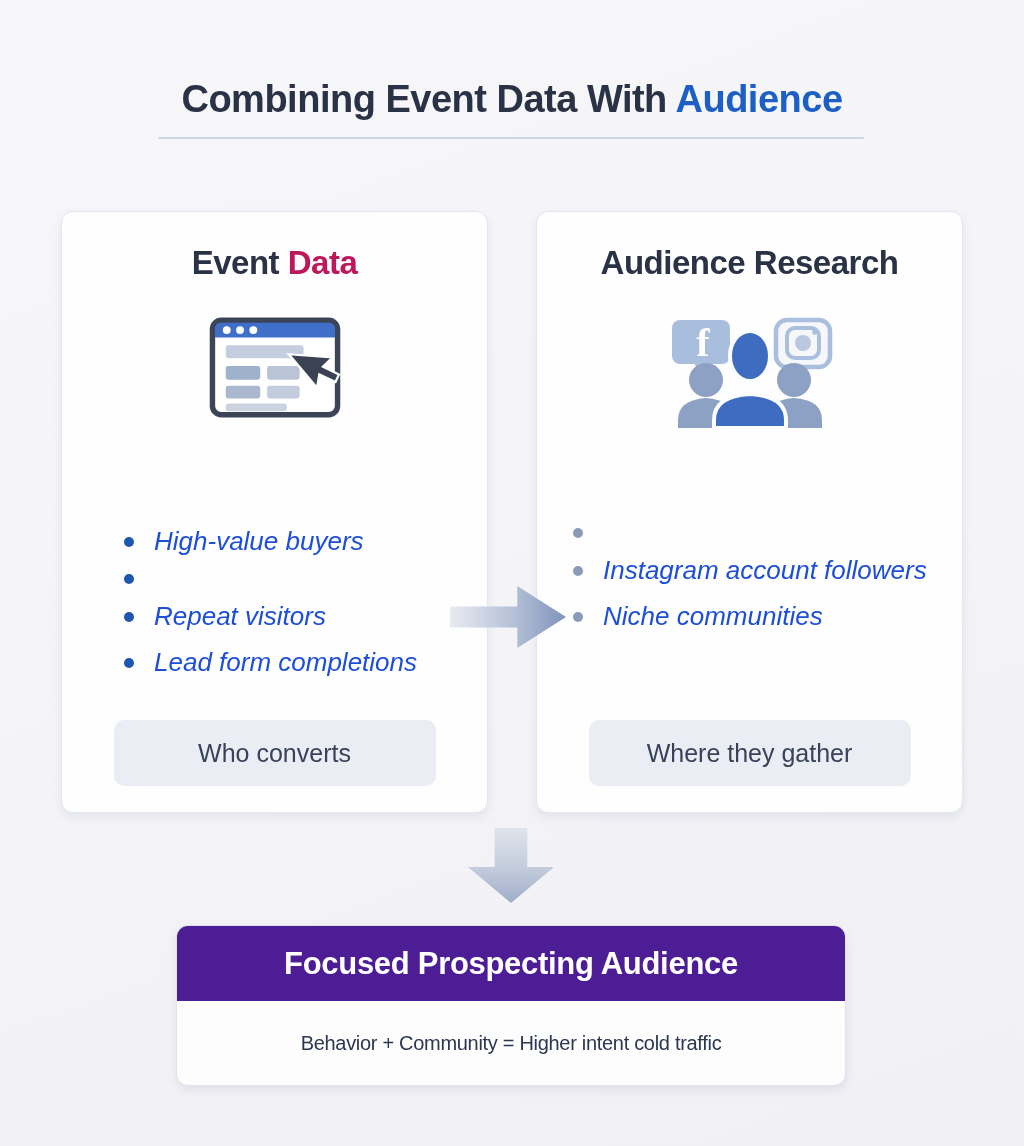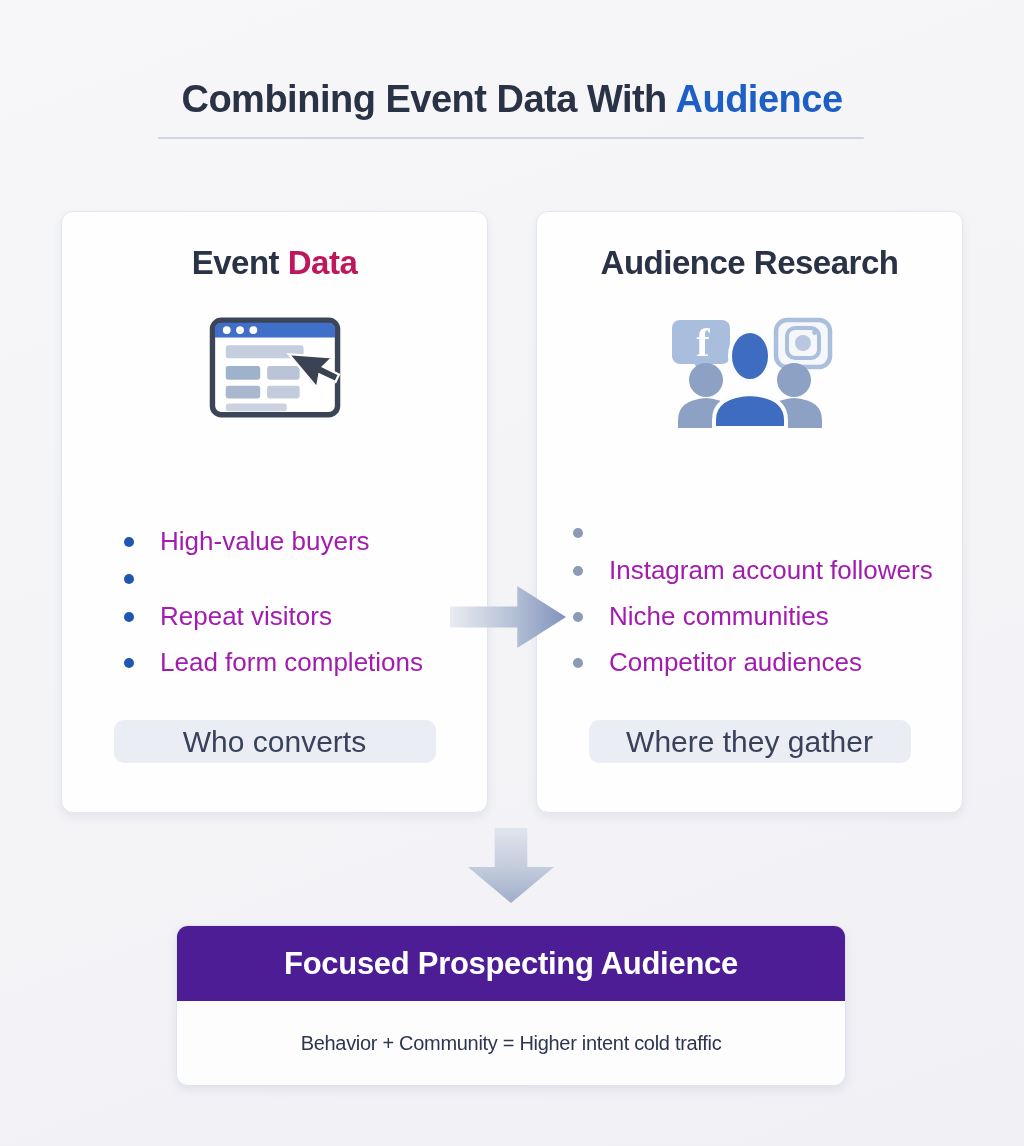--- a/index.html
+++ b/index.html
@@ -45,36 +45,36 @@
     position:absolute; top:104px; left:0; width:100%;
     display:flex; justify-content:center;
   }
 
   .card-list {
     position:absolute; list-style:none;
   }
   .card.left  .card-list { top:316px; left:62px; }
   .card.right .card-list { top:316px; left:36px; }
   .card-list li {
-    display:flex; align-items:center; gap:26px;
-    font-size:26px; line-height:27px; color:#a21caf;
-    margin-bottom:19px; white-space:nowrap;
+    display:flex; align-items:center; gap:20px;
+    font-size:26px; line-height:27px; color:#1d4ed8;
+    margin-bottom:19px; white-space:nowrap;font-style:italic;
   }
   .dot {
     width:10px; height:10px; border-radius:50%; flex:0 0 10px;
   }
   .card.left  .dot { background:#1f56b0; }
   .card.right .dot { background:#8b9ab6; }
 
   .pill {
     position:absolute; top:508px; left:50%; transform:translateX(-50%);
-    width:322px; height:43px; border-radius:10px;
+    width:322px; height:66px; border-radius:10px;
     background:#ebedf4;
     display:flex; align-items:center; justify-content:center;
-    font-size:30px; color:#39425a;
+    font-size:25px; color:#39425a;
   }
 
   
   .arrow-right {
     position:absolute; left:450px; top:586px; width:116px; height:62px; z-index:5;
     background:linear-gradient(to right,#e9ebf1 0%, #b4c0d6 55%, #8093bb 100%);
     clip-path:polygon(0 33%, 58% 33%, 58% 0, 100% 50%, 58% 100%, 58% 67%, 0 67%);
   }
   .arrow-down {
     position:absolute; left:468px; top:828px; width:86px; height:75px;
@@ -185,24 +185,20 @@
         <span class="dot"></span>
       </li>
     <li>
         <span class="dot"></span>
         <span>Instagram account followers</span>
       </li>
     <li>
         <span class="dot"></span>
         <span>Niche communities</span>
       </li>
-    <li>
-        <span class="dot"></span>
-        <span>Competitor audiences</span>
-      </li>
   </ul>
 
   <div class="pill">Where they gather</div>
 </section>
 
 <div class="arrow-right"></div>
 <div class="arrow-down"></div>
 
 <section class="result-box">
   <div class="result-header">Focused Prospecting Audience</div>

